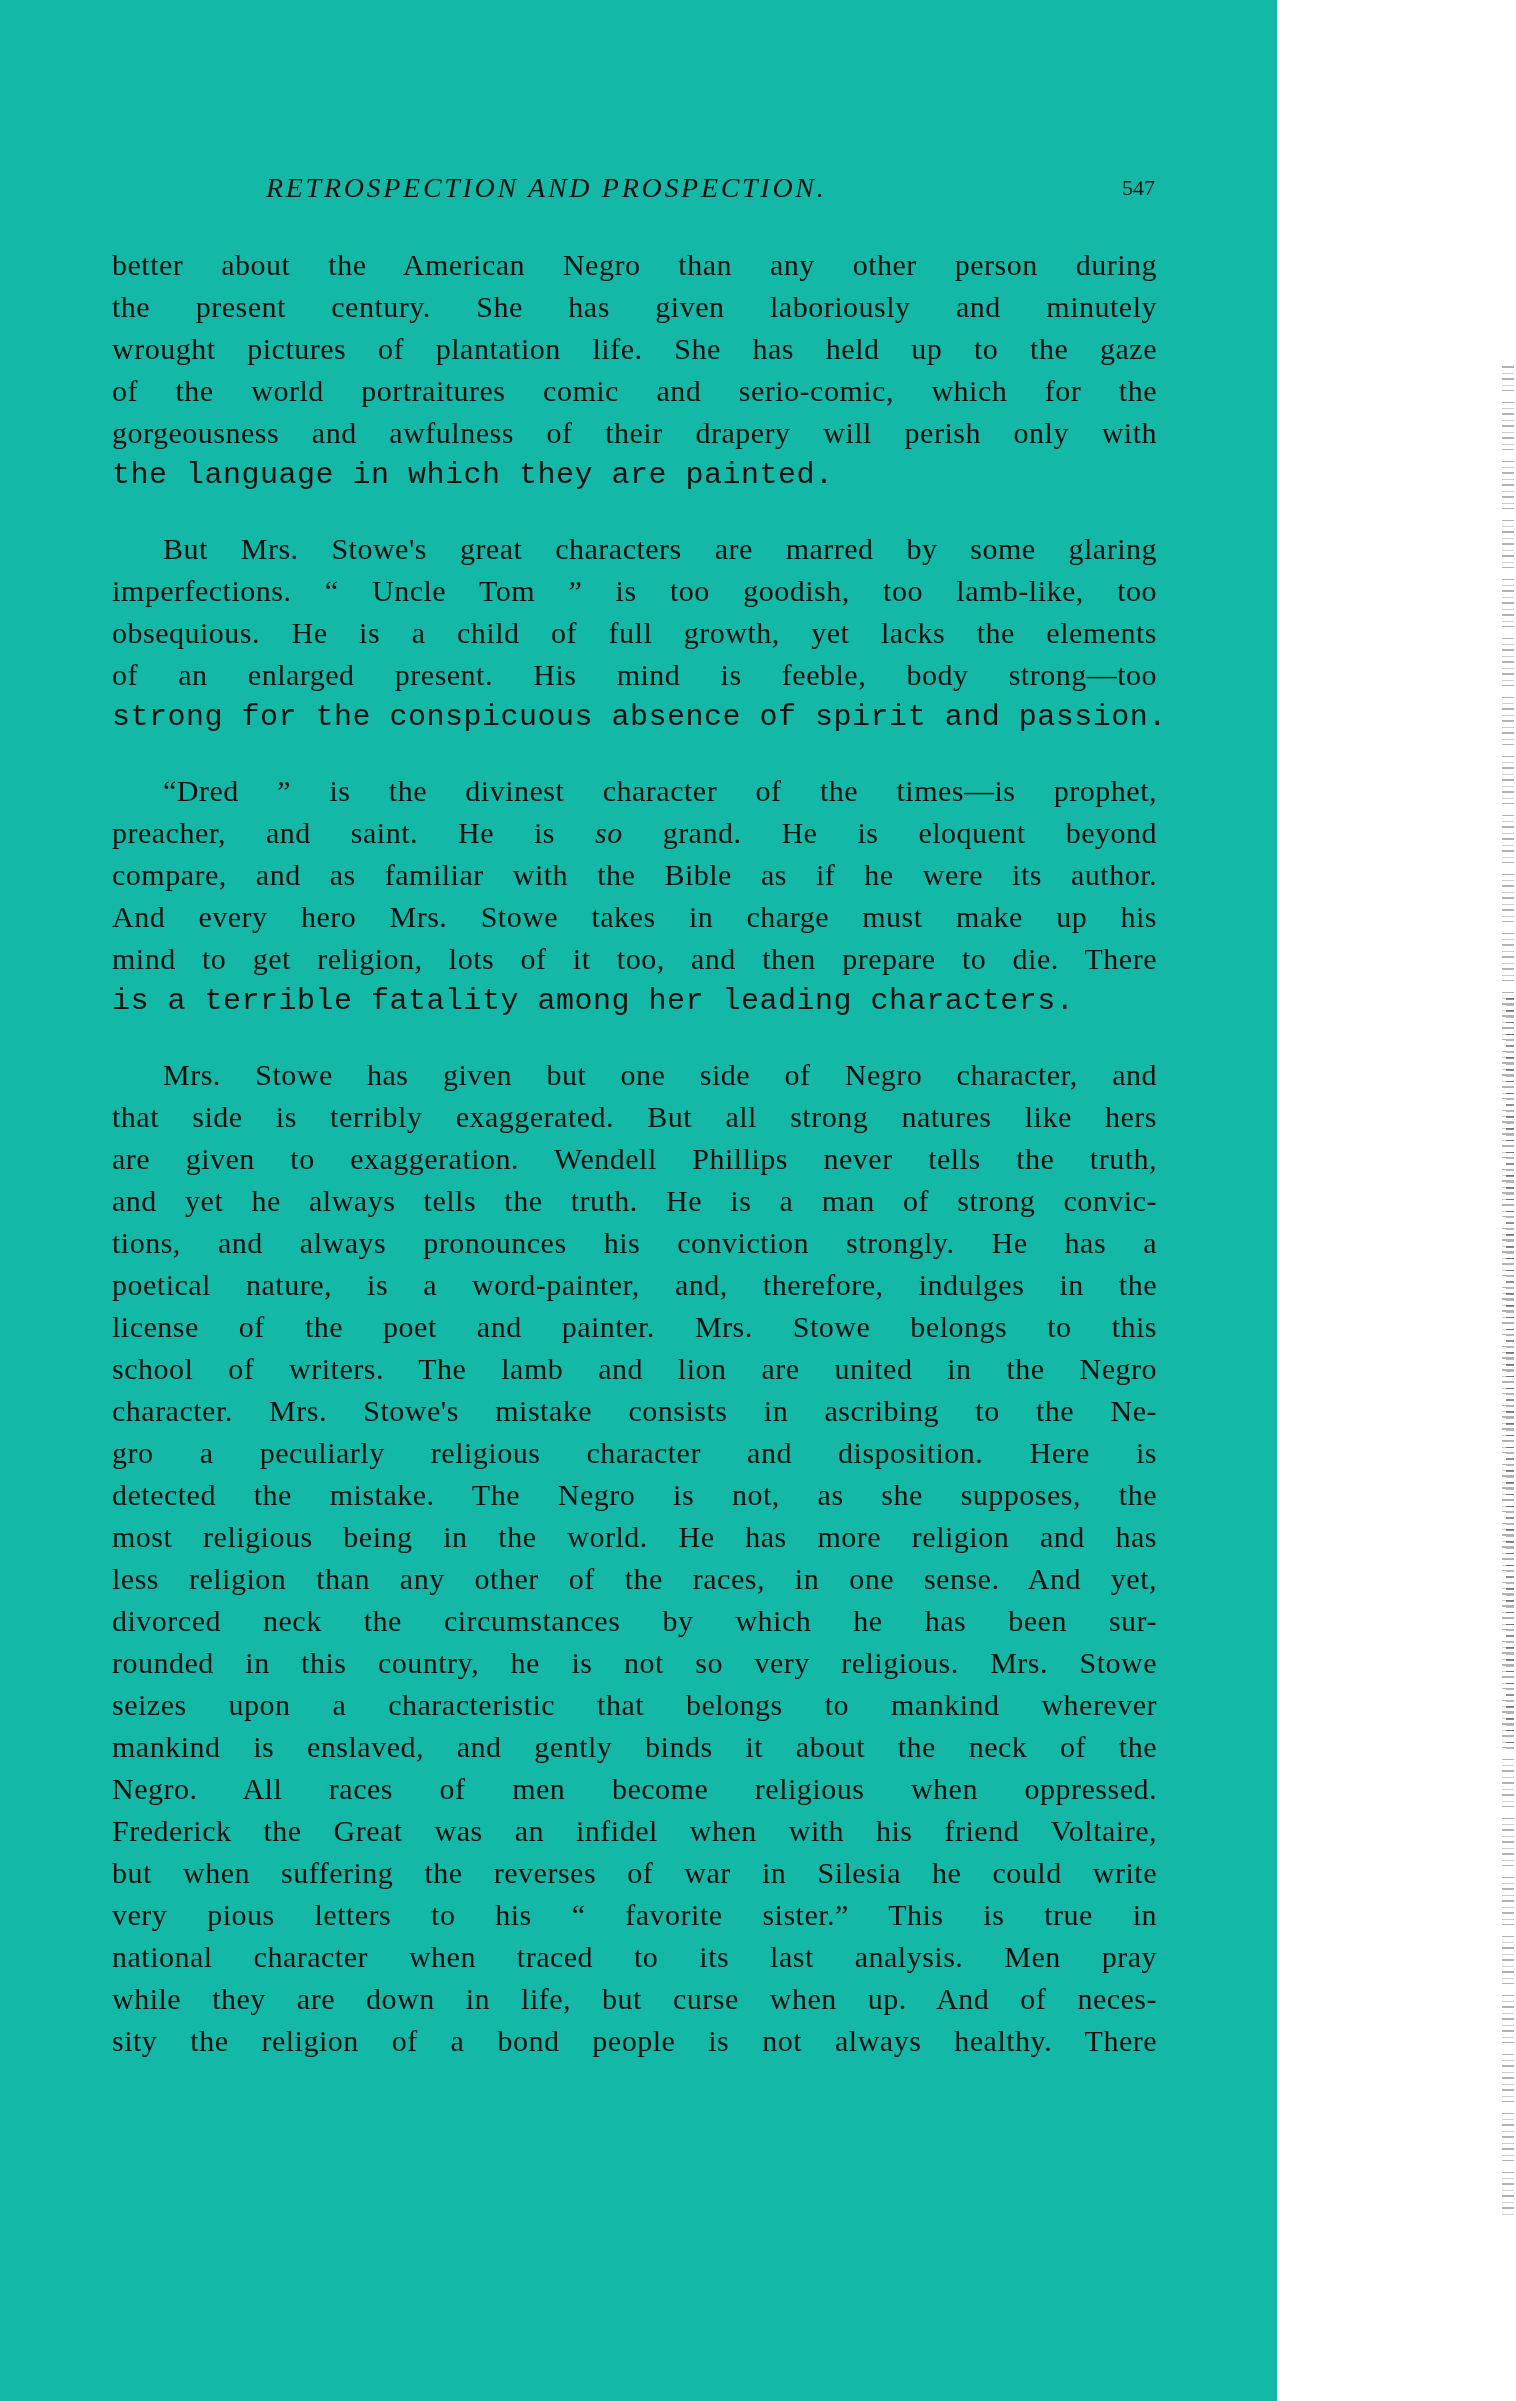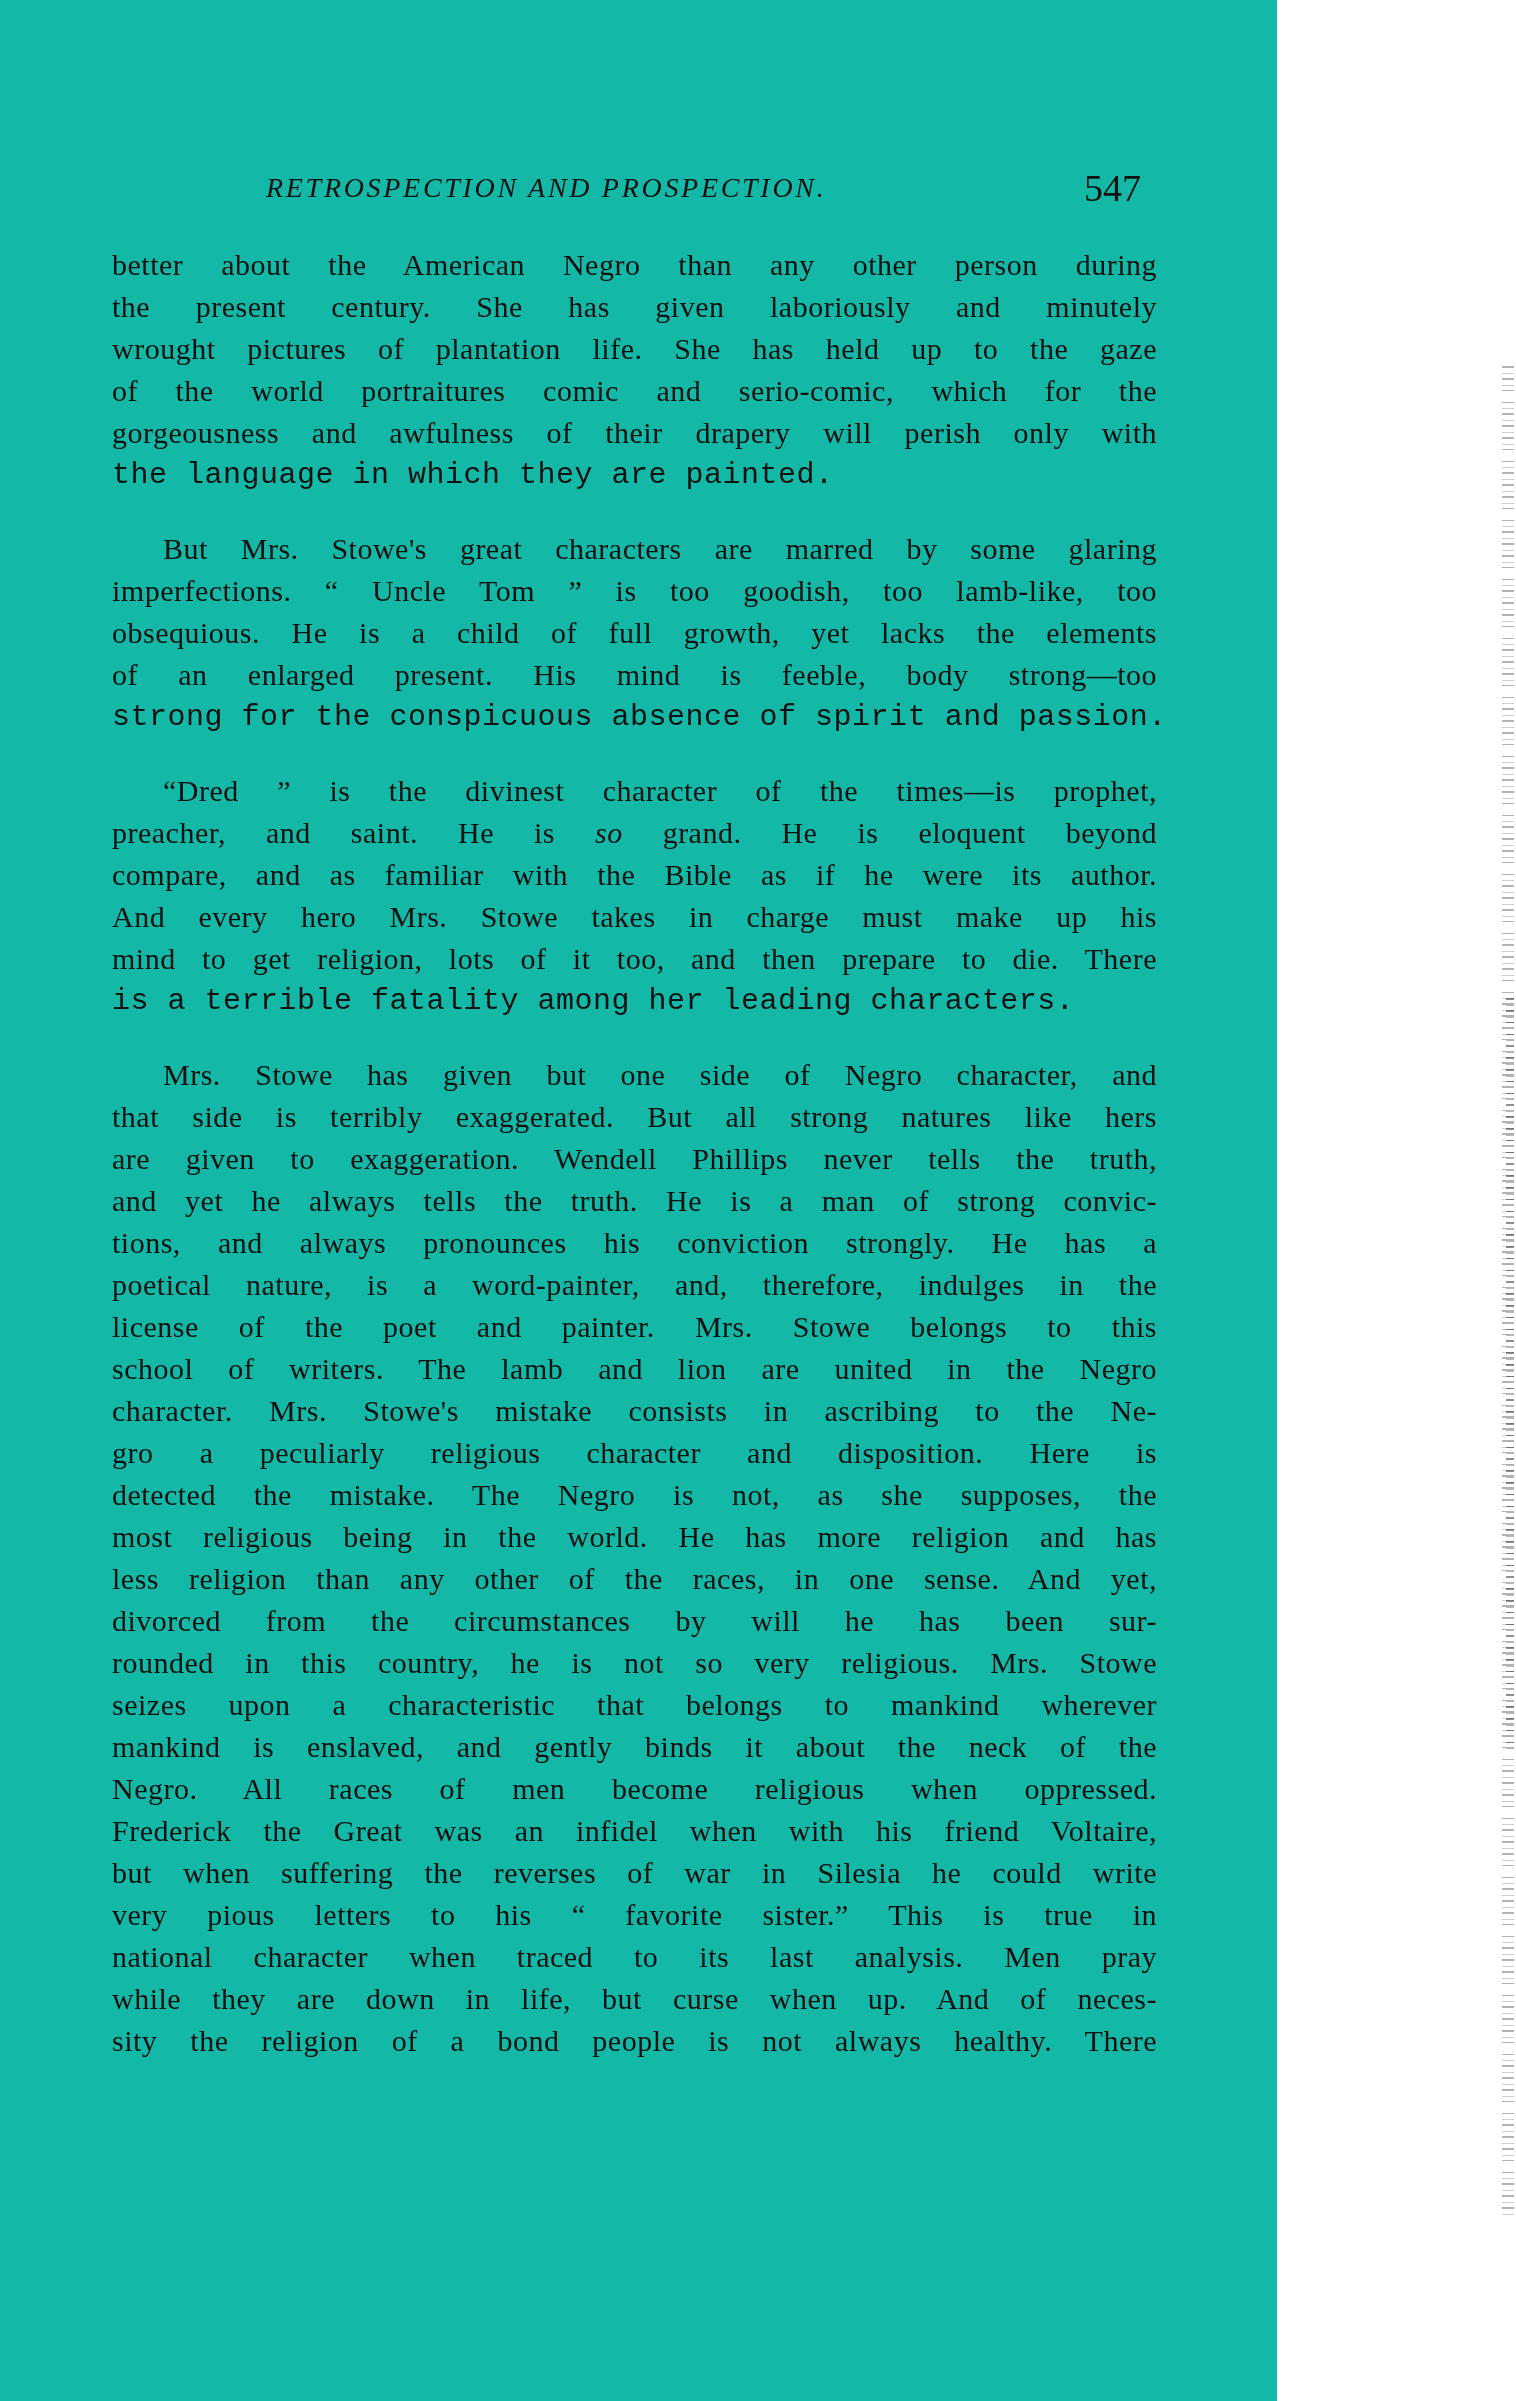--- a/index.html
+++ b/index.html
@@ -33,23 +33,23 @@
       left: 156px;
       top: 0;
       font-style: italic;
       font-size: 28px;
       letter-spacing: 2.7px;
       line-height: 42px;
       white-space: nowrap;
     }
     .page-number {
       position: absolute;
-      right: 18px;
+      right: 4px;
       top: 0;
-      font-size: 38px;
+      font-size: 22px;
       line-height: 42px;
     }
     .body-text {
       position: absolute;
       top: 244px;
       left: 112px;
       width: 1045px;
     }
     .line {
       display: block;
@@ -130,21 +130,21 @@
       <div class="line">and yet he always tells the truth.  He is a man of strong convic-</div>
       <div class="line">tions, and always pronounces his conviction strongly.  He has a</div>
       <div class="line">poetical nature, is a word-painter, and, therefore, indulges in the</div>
       <div class="line">license of the poet and painter.  Mrs. Stowe belongs to this</div>
       <div class="line">school of writers.  The lamb and lion are united in the Negro</div>
       <div class="line">character.  Mrs. Stowe's mistake consists in ascribing to the Ne-</div>
       <div class="line">gro a peculiarly religious character and disposition.  Here is</div>
       <div class="line">detected the mistake.  The Negro is not, as she supposes, the</div>
       <div class="line">most religious being in the world.  He has more religion and has</div>
       <div class="line">less religion than any other of the races, in one sense.  And yet,</div>
-      <div class="line">divorced from the circumstances by will he has been sur-</div>
+      <div class="line">divorced neck the circumstances by which he has been sur-</div>
       <div class="line">rounded in this country, he is not so very religious.  Mrs. Stowe</div>
       <div class="line">seizes upon a characteristic that belongs to mankind wherever</div>
       <div class="line">mankind is enslaved, and gently binds it about the neck of the</div>
       <div class="line">Negro.  All races of men become religious when oppressed.</div>
       <div class="line">Frederick the Great was an infidel when with his friend Voltaire,</div>
       <div class="line">but when suffering the reverses of war in Silesia he could write</div>
       <div class="line">very pious letters to his “ favorite sister.”  This is true in</div>
       <div class="line">national character when traced to its last analysis.  Men pray</div>
       <div class="line">while they are down in life, but curse when up.  And of neces-</div>
       <div class="line">sity the religion of a bond people is not always healthy.  There</div>

